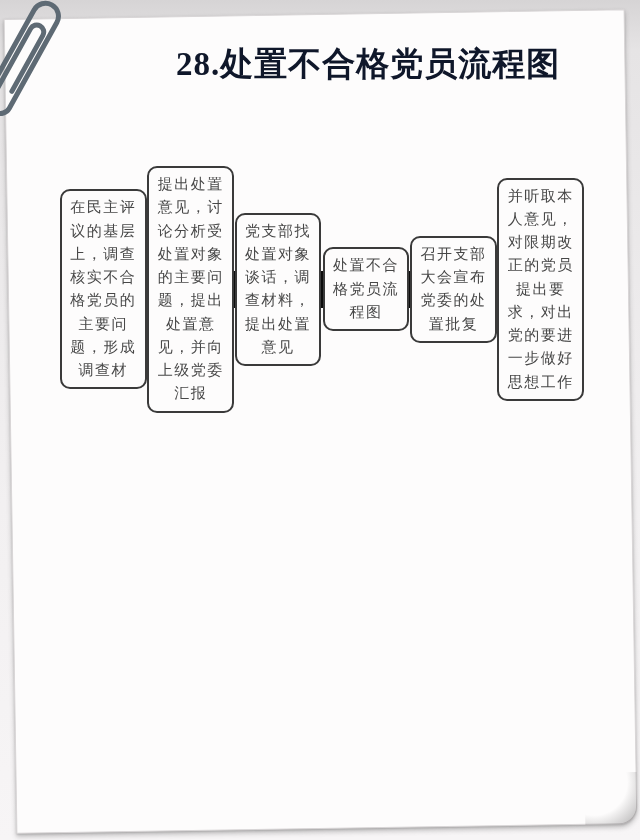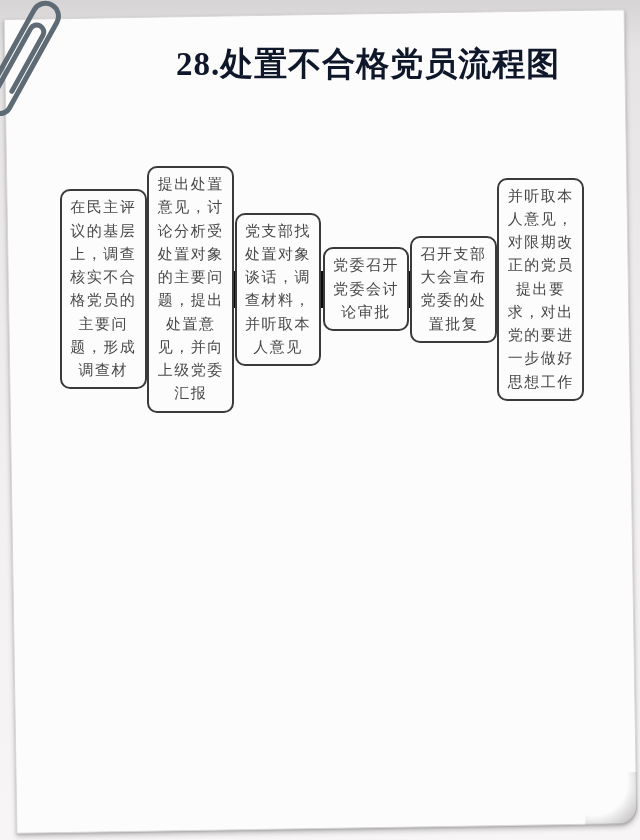--- a/index.html
+++ b/index.html
@@ -117,23 +117,23 @@
 
 <div class="content">
   <div class="title">28.处置不合格党员流程图</div>
 
   <div class="flow">
     <div class="flow-box">在民主评议的基层上，调查核实不合格党员的主要问题，形成调查材</div>
     <div class="flow-connector"></div>
     <div class="flow-box">提出处置意见，讨论分析受处置对象的主要问题，提出处置意见，并向
 上级党委汇报</div>
     <div class="flow-connector"></div>
-    <div class="flow-box">党支部找处置对象谈话，调查材料，并听取本人意见</div>
+    <div class="flow-box">党支部找处置对象谈话，调查材料，提出处置意见</div>
     <div class="flow-connector"></div>
     <div class="flow-connector"></div>
-    <div class="flow-box">党委召开党委会讨论审批</div>
+    <div class="flow-box">处置不合格党员流程图</div>
     <div class="flow-connector"></div>
     <div class="flow-box">召开支部大会宣布党委的处置批复</div>
     <div class="flow-connector"></div>
     <div class="flow-box">并听取本人意见，对限期改正的党员提出要求，对出党的要进一步做好
 思想工作</div>
   </div>
 </div>
 
 </body></html>

